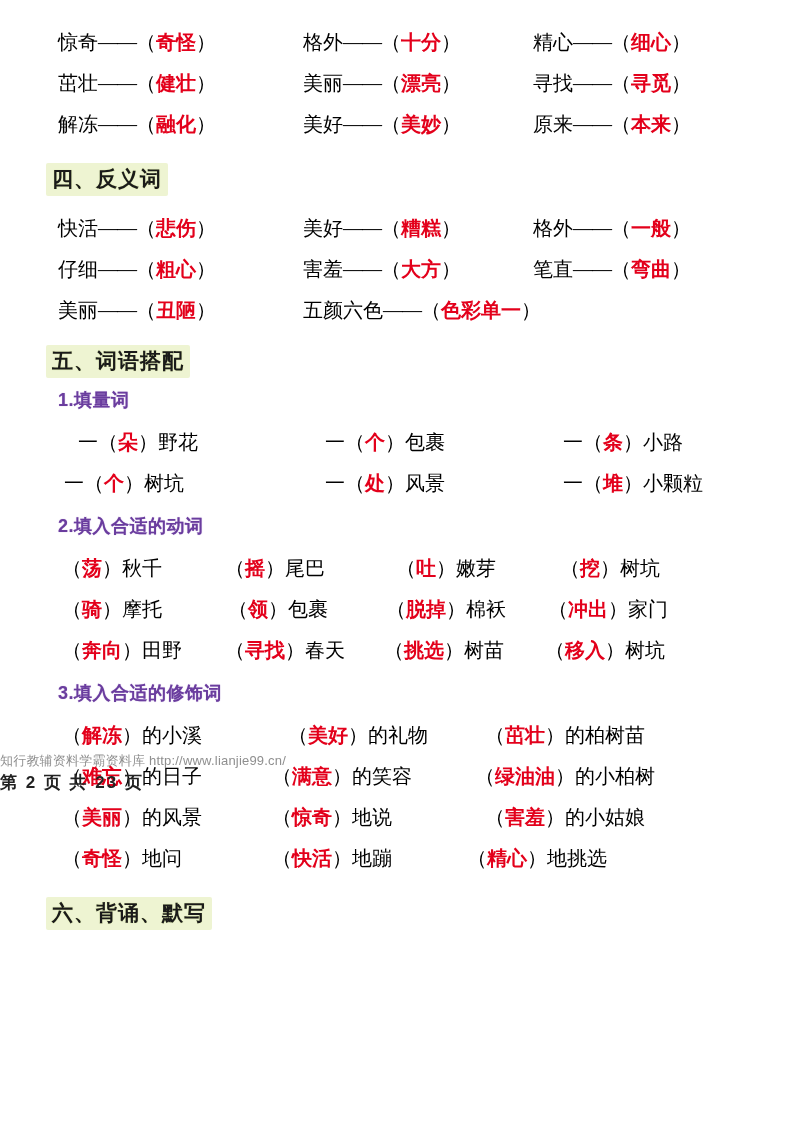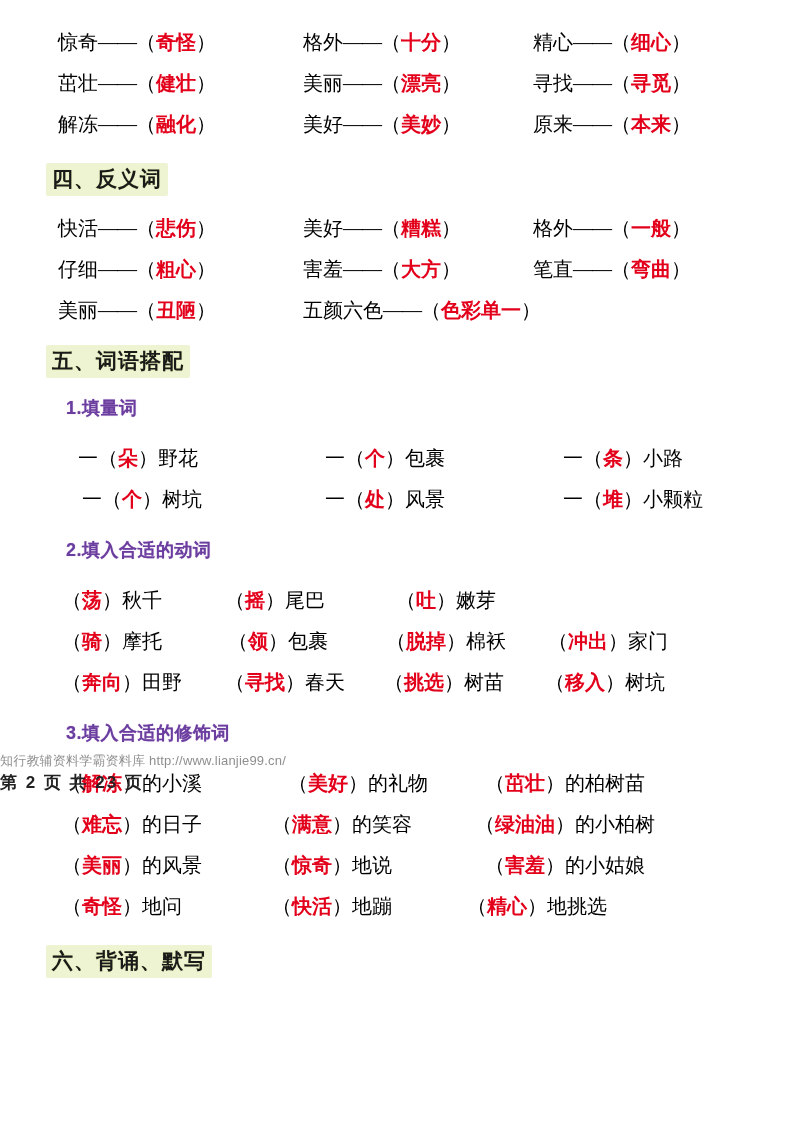--- a/index.html
+++ b/index.html
@@ -38,21 +38,21 @@
     text-shadow: 0 0 1px #c9d98a;
   }
   .sec-head-wrap {
     padding-left: 46px;
   }
   .sub-head {
     font-family: "Liberation Sans", "DejaVu Sans", sans-serif;
     font-weight: bold;
     font-size: 18px;
     color: #6a3d9e;
-    margin: 8px;
+    margin: 0;
     padding-left: 58px;
     letter-spacing: 0.5px;
     text-shadow: 0 0 1px #b79ad4;
   }
 
   
   .row {
     display: block;
     position: relative;
     height: 41px;
@@ -161,35 +161,36 @@
 
   <div class="sub-head">1.填量词</div>
   <div class="gap-10"></div>
   <div id="mw-block">
       <div class="row">
         <span class="cell" style="left:78px"><span class="q">一</span><span class="paren">（</span><span class="a">朵</span><span class="paren">）</span><span class="q">野花</span></span>
         <span class="cell" style="left:325px"><span class="q">一</span><span class="paren">（</span><span class="a">个</span><span class="paren">）</span><span class="q">包裹</span></span>
         <span class="cell" style="left:563px"><span class="q">一</span><span class="paren">（</span><span class="a">条</span><span class="paren">）</span><span class="q">小路</span></span>
       </div>
       <div class="row">
-        <span class="cell" style="left:82px"><span class="q">一</span><span class="paren">（</span><span class="a">个</span><span class="paren">）</span><span class="q">树坑</span></span>
+        <span class="cell" style="left:64px"><span class="q">一</span><span class="paren">（</span><span class="a">个</span><span class="paren">）</span><span class="q">树坑</span></span>
         <span class="cell" style="left:325px"><span class="q">一</span><span class="paren">（</span><span class="a">处</span><span class="paren">）</span><span class="q">风景</span></span>
         <span class="cell" style="left:563px"><span class="q">一</span><span class="paren">（</span><span class="a">堆</span><span class="paren">）</span><span class="q">小颗粒</span></span>
       </div>
     </div>
 
   <div class="gap-10"></div>
 
   <div class="sub-head">2.填入合适的动词</div>
   <div class="gap-10"></div>
   <div id="vb-block">
       <div class="row">
         <span class="cell" style="left:62px"><span class="paren">（</span><span class="a">荡</span><span class="paren">）</span><span class="q">秋千</span></span>
         <span class="cell" style="left:225px"><span class="paren">（</span><span class="a">摇</span><span class="paren">）</span><span class="q">尾巴</span></span>
         <span class="cell" style="left:396px"><span class="paren">（</span><span class="a">吐</span><span class="paren">）</span><span class="q">嫩芽</span></span>
+        <span class="cell" style="left:560px"><span class="paren">（</span><span class="a">挖</span><span class="paren">）</span><span class="q">树坑</span></span>
       </div>
       <div class="row">
         <span class="cell" style="left:62px"><span class="paren">（</span><span class="a">骑</span><span class="paren">）</span><span class="q">摩托</span></span>
         <span class="cell" style="left:228px"><span class="paren">（</span><span class="a">领</span><span class="paren">）</span><span class="q">包裹</span></span>
         <span class="cell" style="left:386px"><span class="paren">（</span><span class="a">脱掉</span><span class="paren">）</span><span class="q">棉袄</span></span>
         <span class="cell" style="left:548px"><span class="paren">（</span><span class="a">冲出</span><span class="paren">）</span><span class="q">家门</span></span>
       </div>
       <div class="row">
         <span class="cell" style="left:62px"><span class="paren">（</span><span class="a">奔向</span><span class="paren">）</span><span class="q">田野</span></span>
         <span class="cell" style="left:225px"><span class="paren">（</span><span class="a">寻找</span><span class="paren">）</span><span class="q">春天</span></span>

